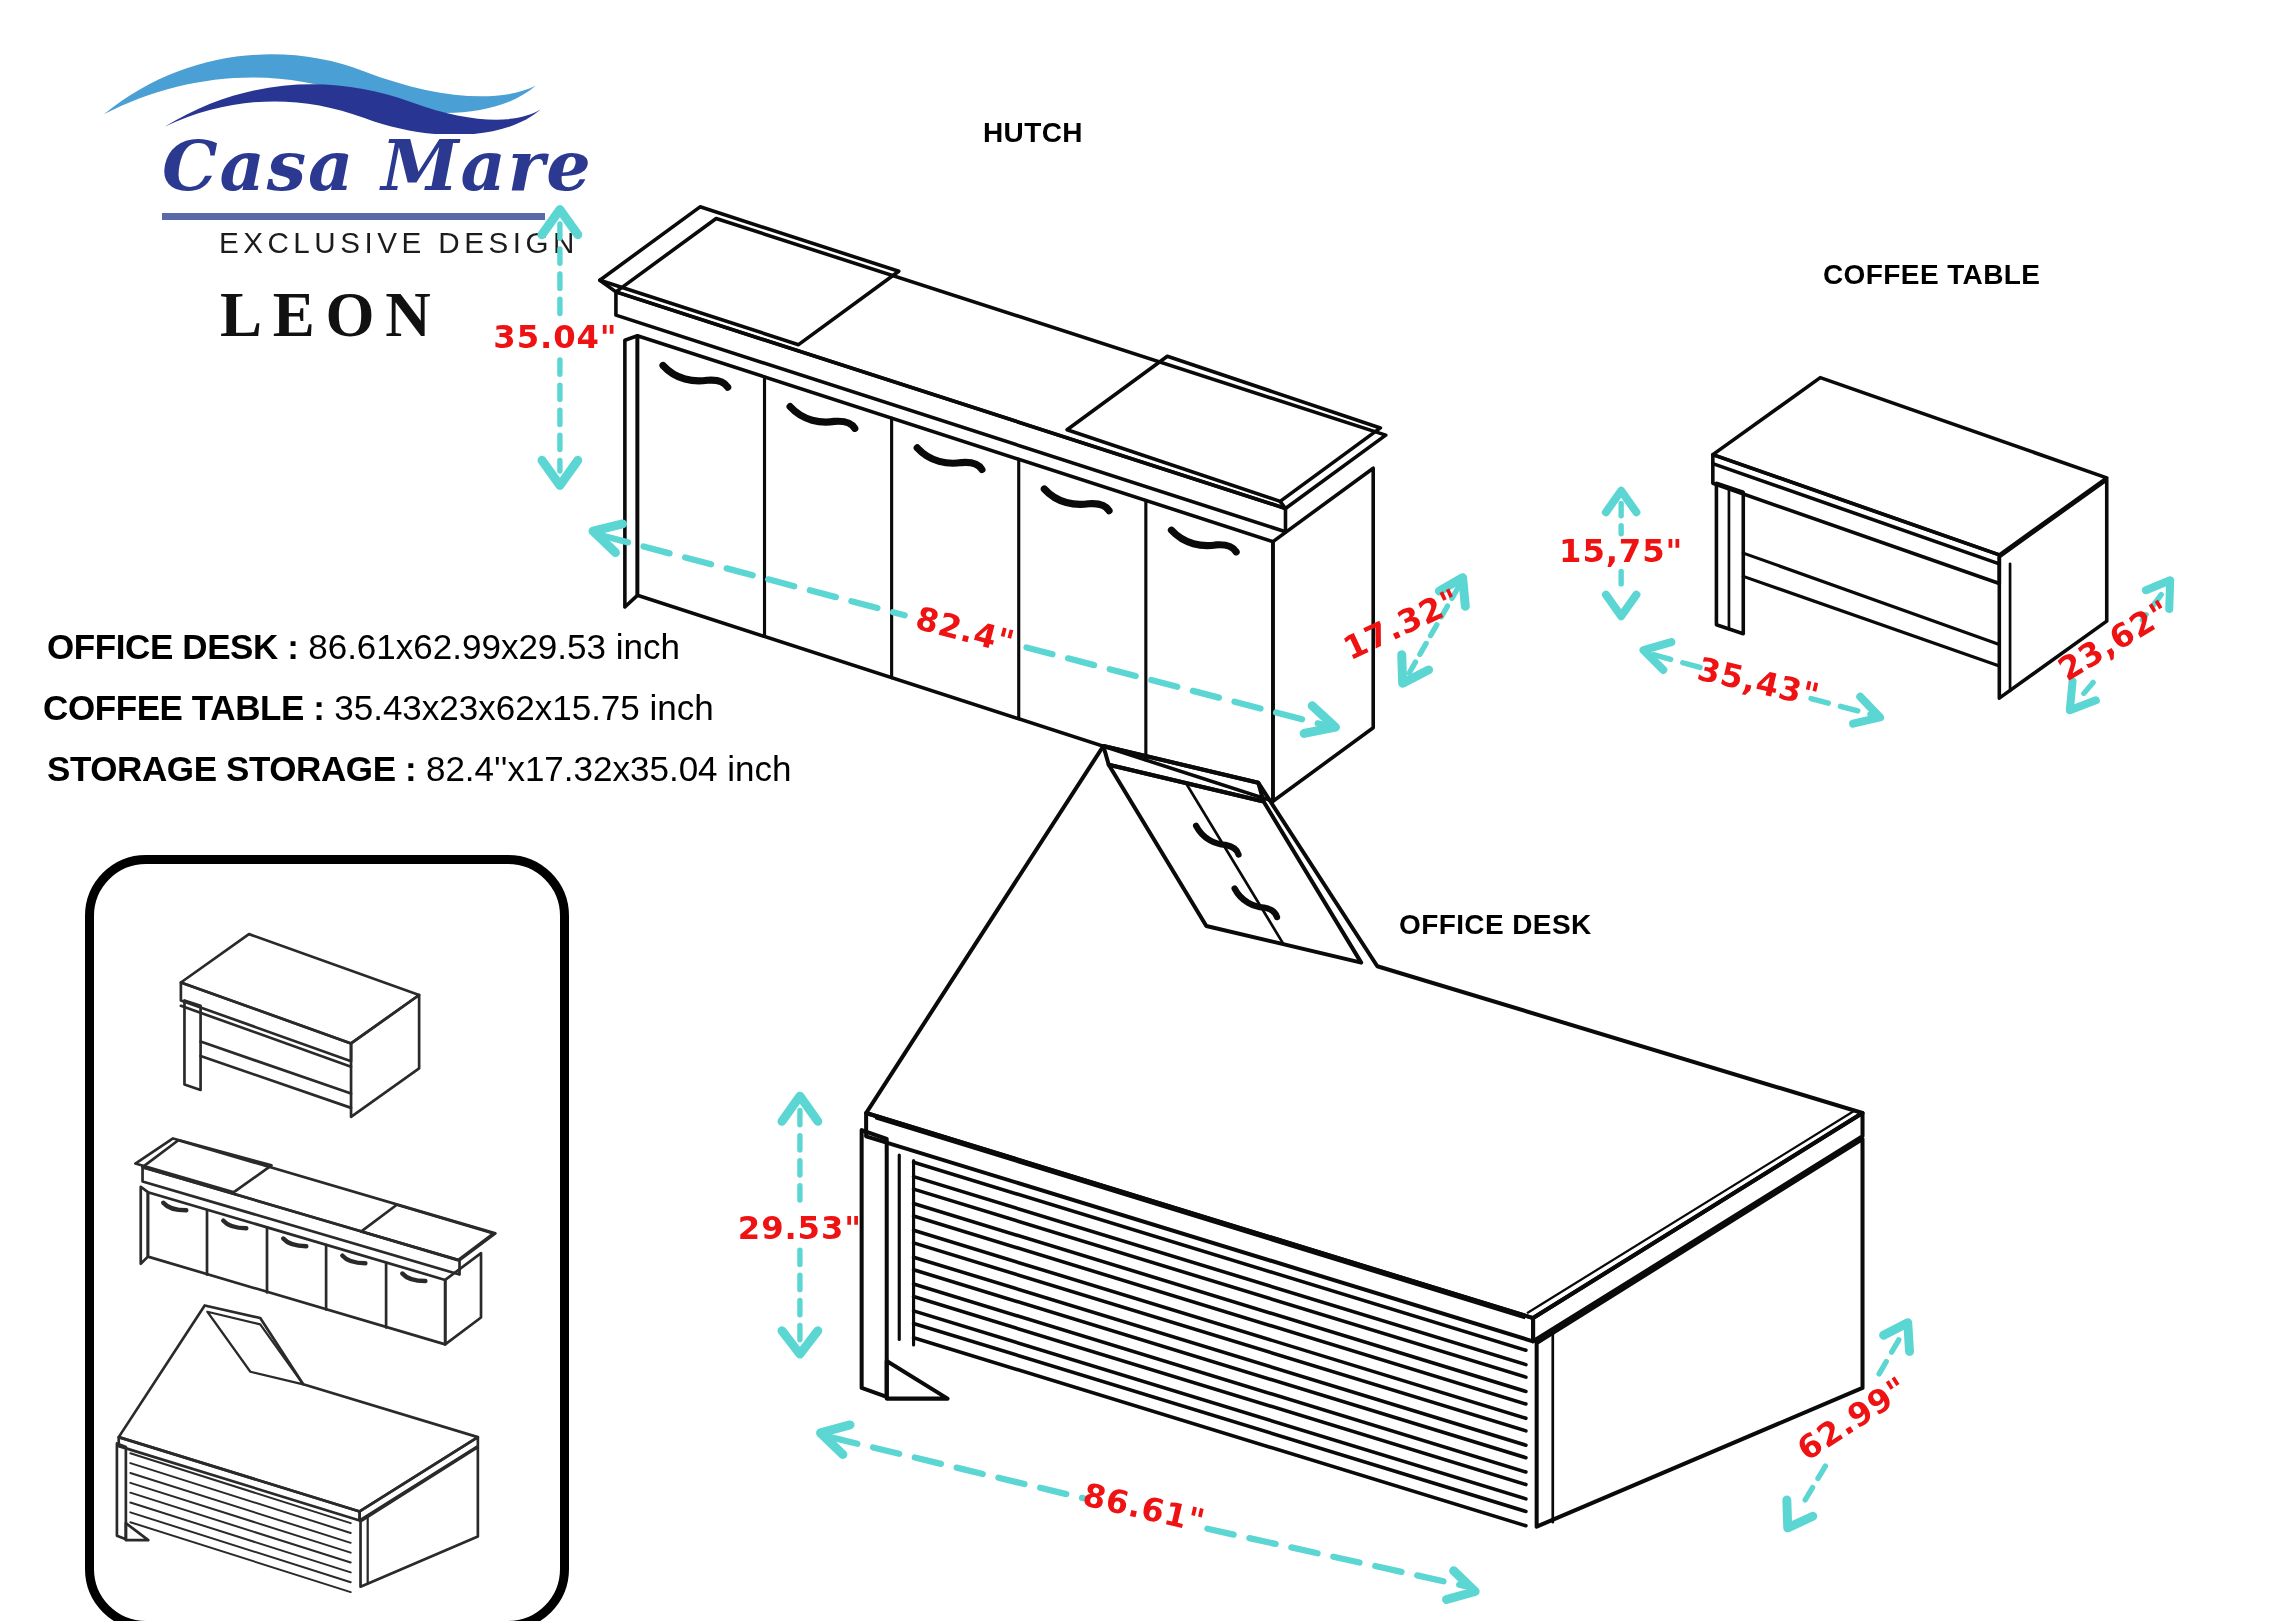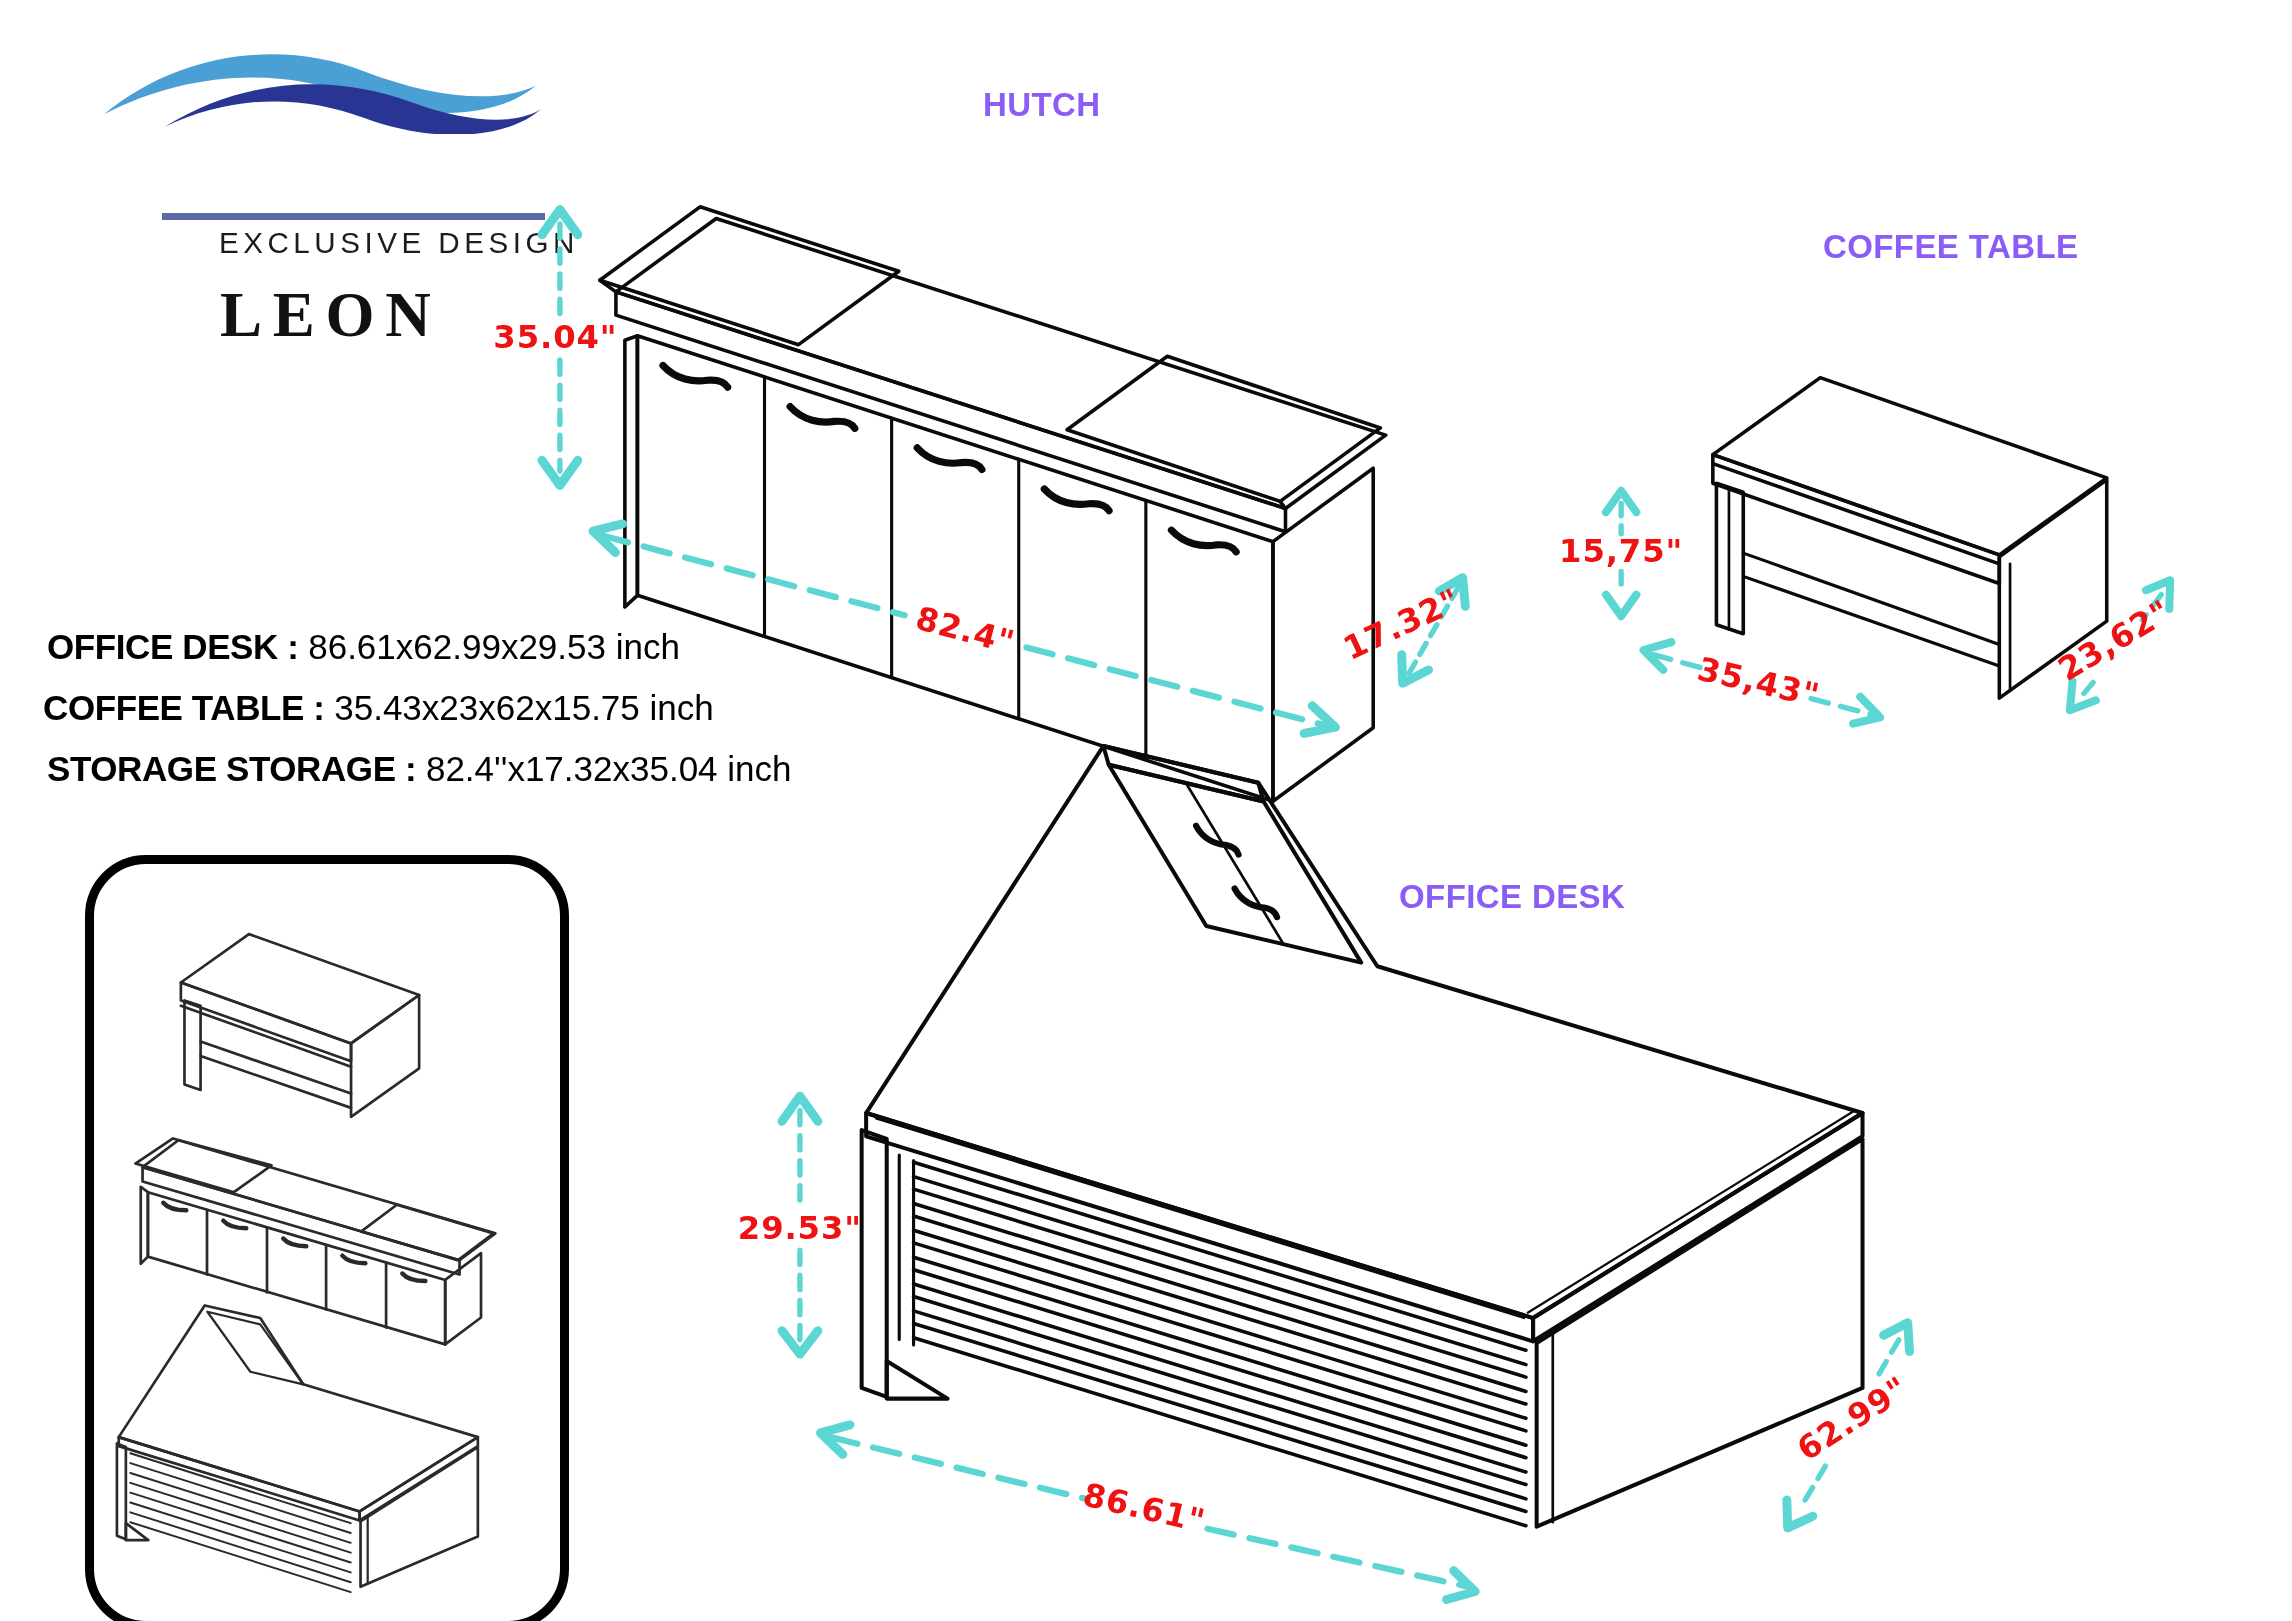--- a/index.html
+++ b/index.html
@@ -1,19 +1,19 @@
 <!DOCTYPE html>
 <html style="font-size:14.3px"><head>
 <meta charset="utf-8">
 <style>
   html,body{margin:0;padding:0;background:#fff;}
   .canvas{position:relative;width:2293px;height:1621px;background:#ffffff;overflow:hidden;
           font-family:"Liberation Sans", sans-serif;}
   .abs{position:absolute;}
-  .title{position:absolute;font-weight:bold;font-size:33px;color:#8b5cf6;letter-spacing:0.4px;white-space:nowrap;}
+  .title{position:absolute;font-weight:bold;font-size:28px;color:#000000;letter-spacing:0.4px;white-space:nowrap;margin-top:31px;}
   .spec-line{position:absolute;font-size:35px;color:#000;white-space:nowrap;}
   .spec-label{font-weight:bold;letter-spacing:-0.4px;}
   .brand-word{position:absolute;left:86px;top:106px;font-family:"DejaVu Serif", serif;font-style:italic;
               font-weight:bold;font-size:70px;color:#2b3990;letter-spacing:1.8px;white-space:nowrap;}
   .brand-rule{position:absolute;left:86px;top:195px;width:383px;height:7.2px;background:#5a6aa8;}
   .brand-tagline{position:absolute;left:143px;top:208px;font-weight:normal;font-size:29.6px;color:#1c1c1c;
                  letter-spacing:4.5px;white-space:nowrap;}
   .brand-collection{position:absolute;left:220px;top:279px;font-family:"Liberation Serif", serif;
                     font-weight:bold;font-size:63px;letter-spacing:10.7px;color:#111;}
   .thumb-box{position:absolute;left:85px;top:855px;width:466px;height:757px;border:9.9px solid #000;
@@ -24,20 +24,21 @@
 </head>
 <body>
 
 <div class="canvas">
 
   <div class="abs" style="left:76px;top:18px;width:484px;height:322px;">
     <svg class="abs" style="left:0;top:0;" width="484" height="116" viewBox="0 0 540 130">
       <path d="M30 108 C 120 34, 235 26, 322 60 C 398 89, 470 97, 514 76 C 472 112, 388 117, 306 86 C 222 54, 118 62, 30 108 Z" fill="#4a9fd4"></path>
       <path d="M98 122 C 192 64, 292 64, 374 94 C 442 119, 494 119, 520 102 C 482 136, 400 141, 322 112 C 246 84, 170 88, 98 122 Z" fill="#283593"></path>
     </svg>
+    <div class="brand-word">Casa Mare</div>
     <div class="brand-rule"></div>
     <div class="brand-tagline">EXCLUSIVE DESIGN</div>
   </div>
   <div class="brand-collection">LEON</div>
 
   <div class="title" style="left:983px;top:86px;">HUTCH</div>
   <div class="title" style="left:1823px;top:228px;">COFFEE TABLE</div>
   <div class="title" style="left:1399px;top:878px;">OFFICE DESK</div>
 
   <div class="spec-line" style="left:47px;top:627px;">

